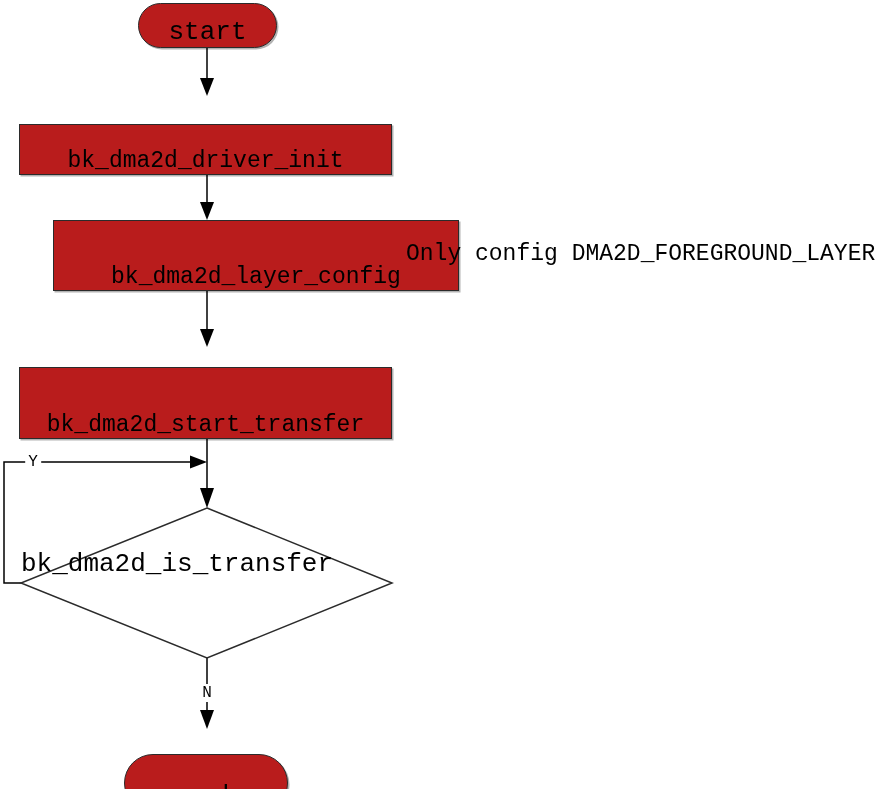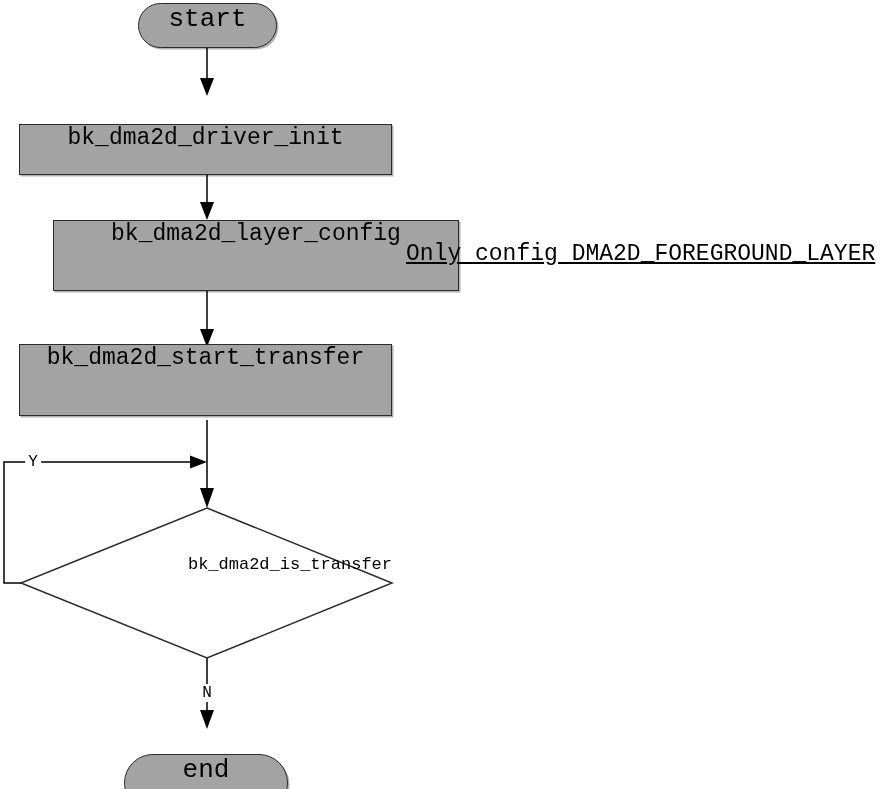--- a/index.html
+++ b/index.html
@@ -21,48 +21,47 @@
   }
   .edges line, .edges polyline {
     stroke: #000000; stroke-width: 1.5; fill: none;
   }
   .edges polygon.head { fill: #000000; stroke: none; }
   .edges polygon.diamond {
     fill: #ffffff; stroke: #2b2b2b; stroke-width: 1.5;
   }
   .node {
     position: absolute;
-    display: flex; align-items: flex-start; justify-content: center;
-    background: #a3a3a3;
+    display: flex; align-items: flex-end; justify-content: center;
+    background: #b91c1c;
     border: 1.5px solid #2b2b2b;
     box-shadow: 1.5px 1.5px 0 rgba(0,0,0,0.30);
     font-size: 23px;
     white-space: nowrap;
   }
   .terminator { border-radius: 30px; font-size: 26px; }
   .decision-label {
     position: absolute;
     left: 21px; top: 547px; width: 371px;
-    text-align: right;
-    font-size: 17px; line-height: 35px;
+    text-align: left;
+    font-size: 26px; line-height: 35px;
     white-space: nowrap;
   }
   .edge-label {
     position: absolute;
     transform: translate(-50%, -50%);
     background: #ffffff;
     padding: 0 3px;
     font-size: 16px; line-height: 18px;
   }
   .annotation {
     position: absolute;
     left: 406px; top: 241px;
     font-size: 23px;
     white-space: nowrap;
-    text-decoration: underline;
   }
 </style>
 </head>
 <body>
 
 <div class="canvas">
 
   <svg class="edges" viewBox="0 0 896 789">
 
     <line x1="207" y1="48" x2="207" y2="80"></line>
@@ -93,21 +92,21 @@
   <div class="node" style="left:19px; top:96px; width:373px; height:51px;margin-top:28px;">
     <span>bk_dma2d_driver_init</span>
   </div>
 
   <div class="node" style="left:35px; top:220px; width:406px; height:71px;margin-left:18px;">
     <span>bk_dma2d_layer_config</span>
   </div>
 
   <div class="annotation">Only config DMA2D_FOREGROUND_LAYER</div>
 
-  <div class="node" style="left:19px; top:344px; width:373px; height:72px;">
+  <div class="node" style="left:19px; top:367px; width:373px; height:72px;">
     <span>bk_dma2d_start_transfer</span>
   </div>
 
   <div class="decision-label">
     <div>bk_dma2d_is_transfer</div>
   </div>
 
   <div class="edge-label" style="left:33px; top:462px;">Y</div>
 
   <div class="edge-label" style="left:207px; top:693px;">N</div>

